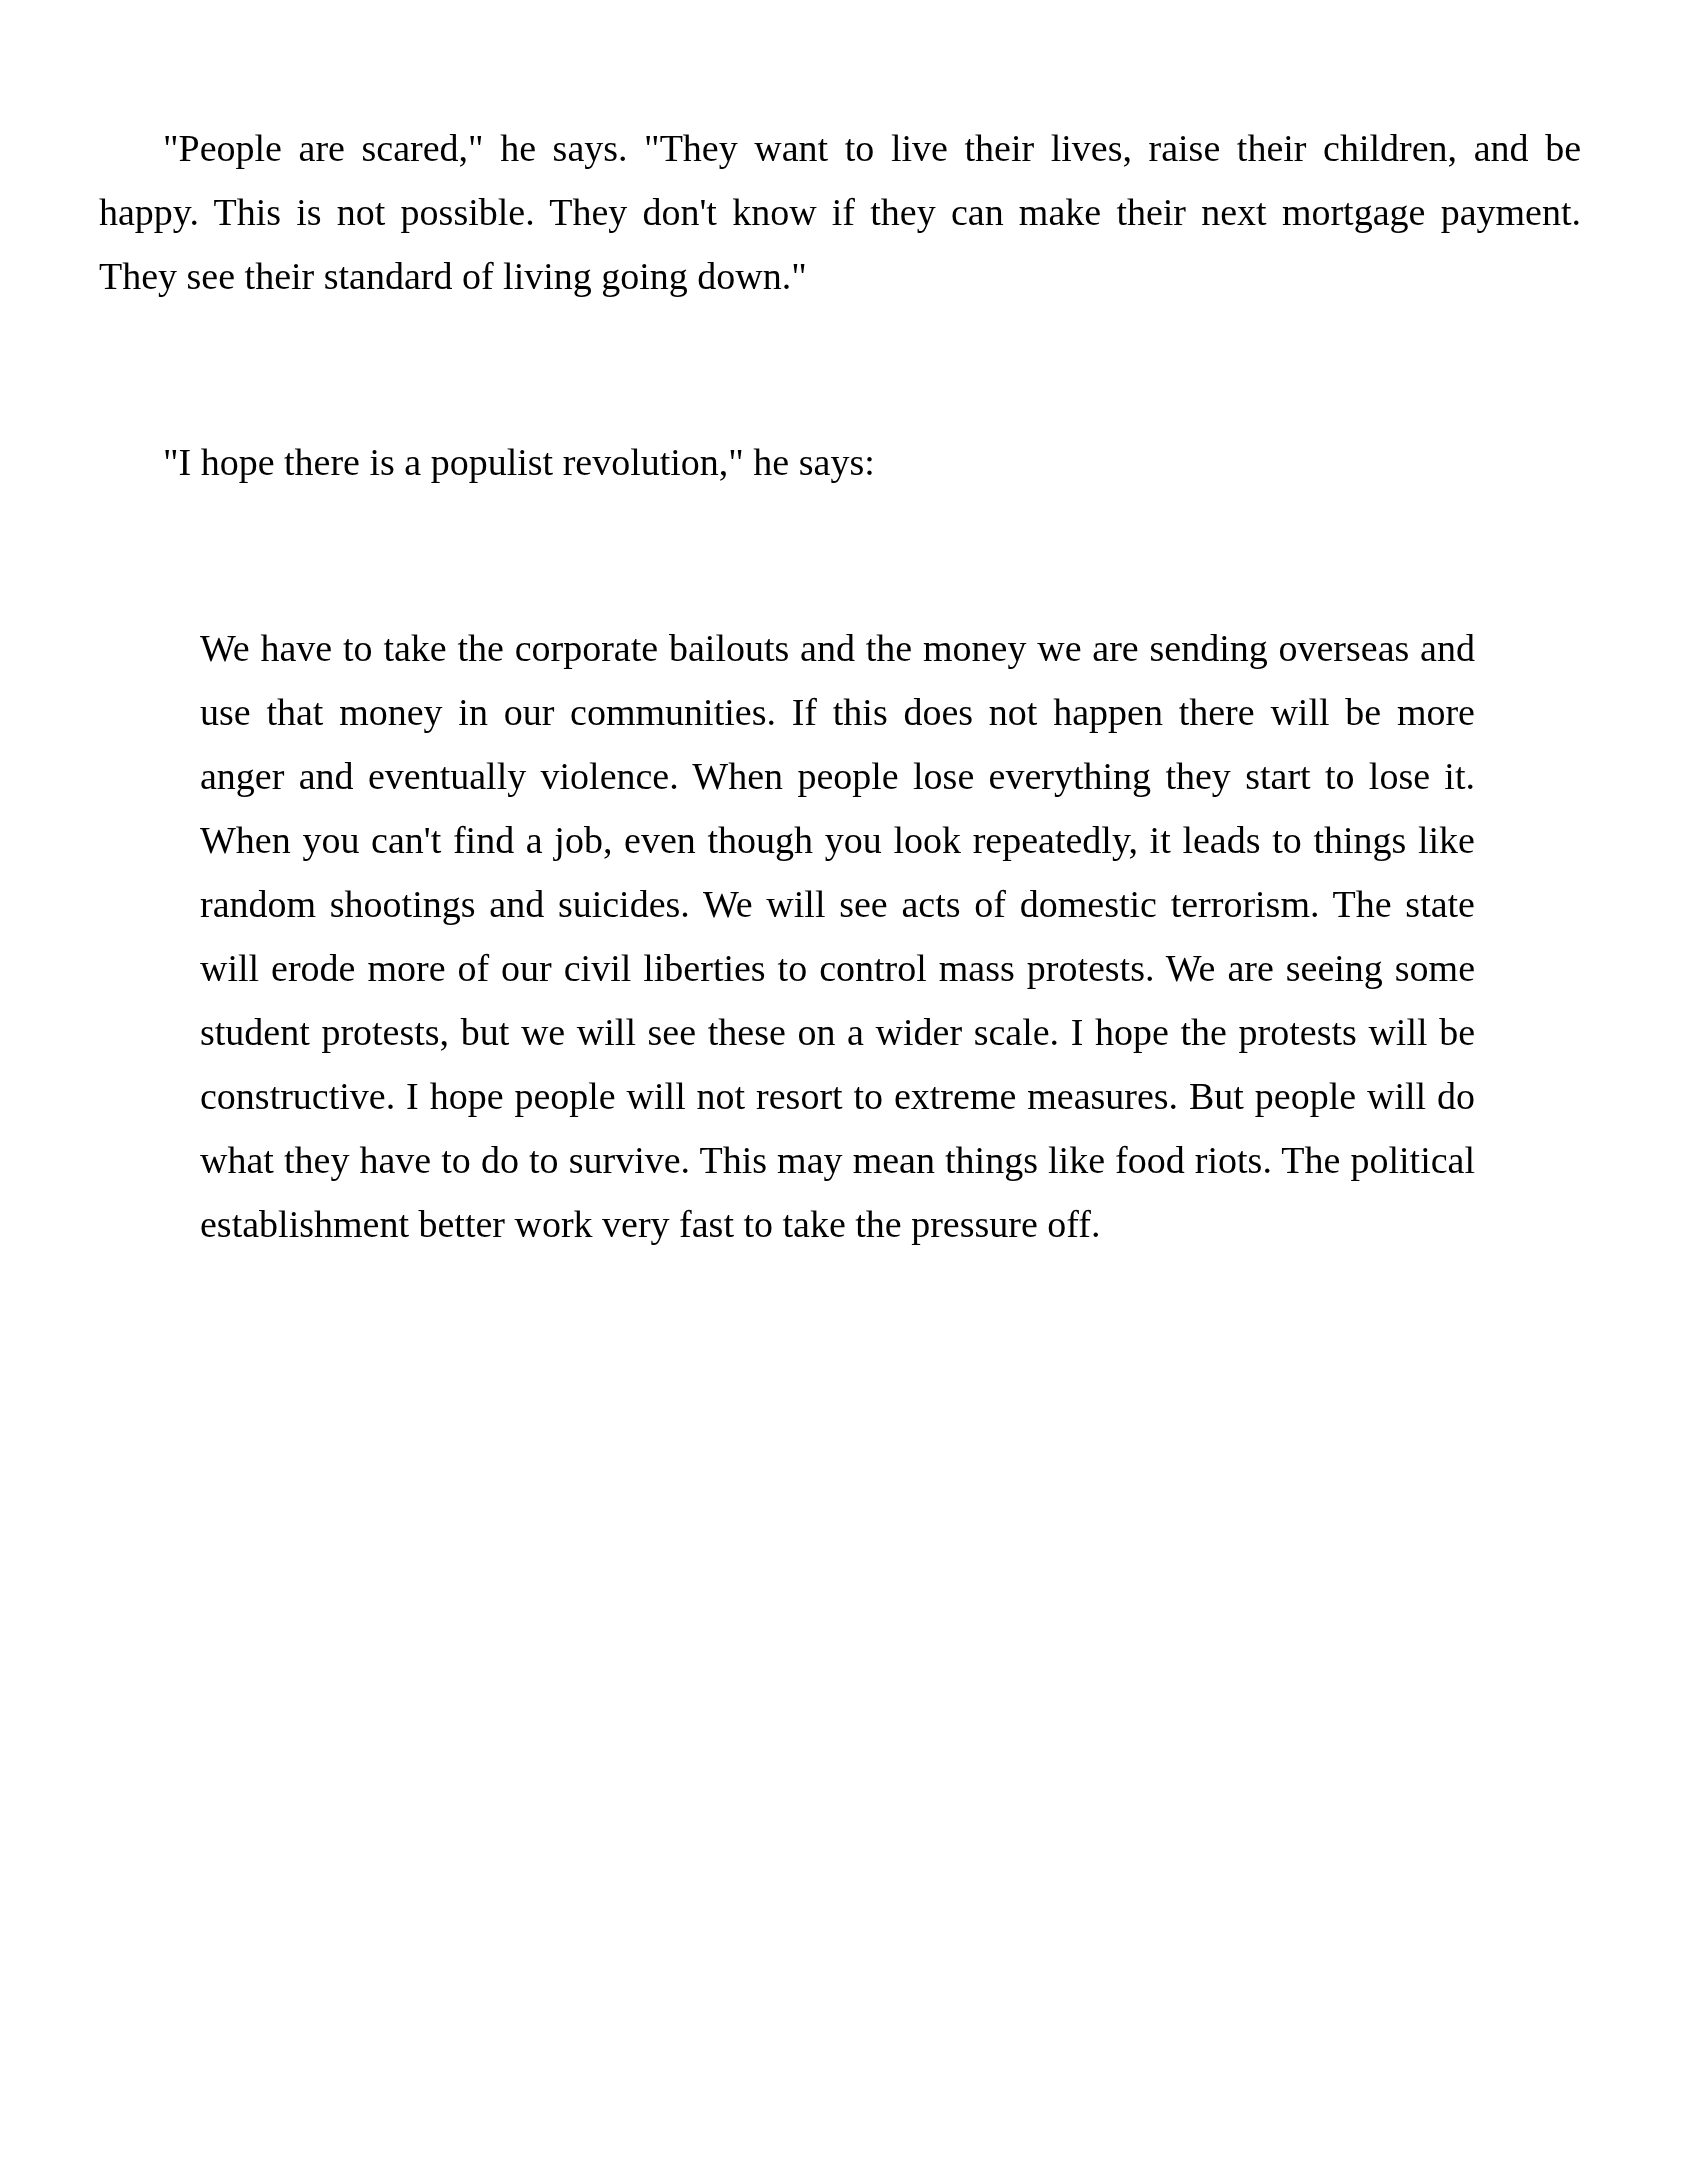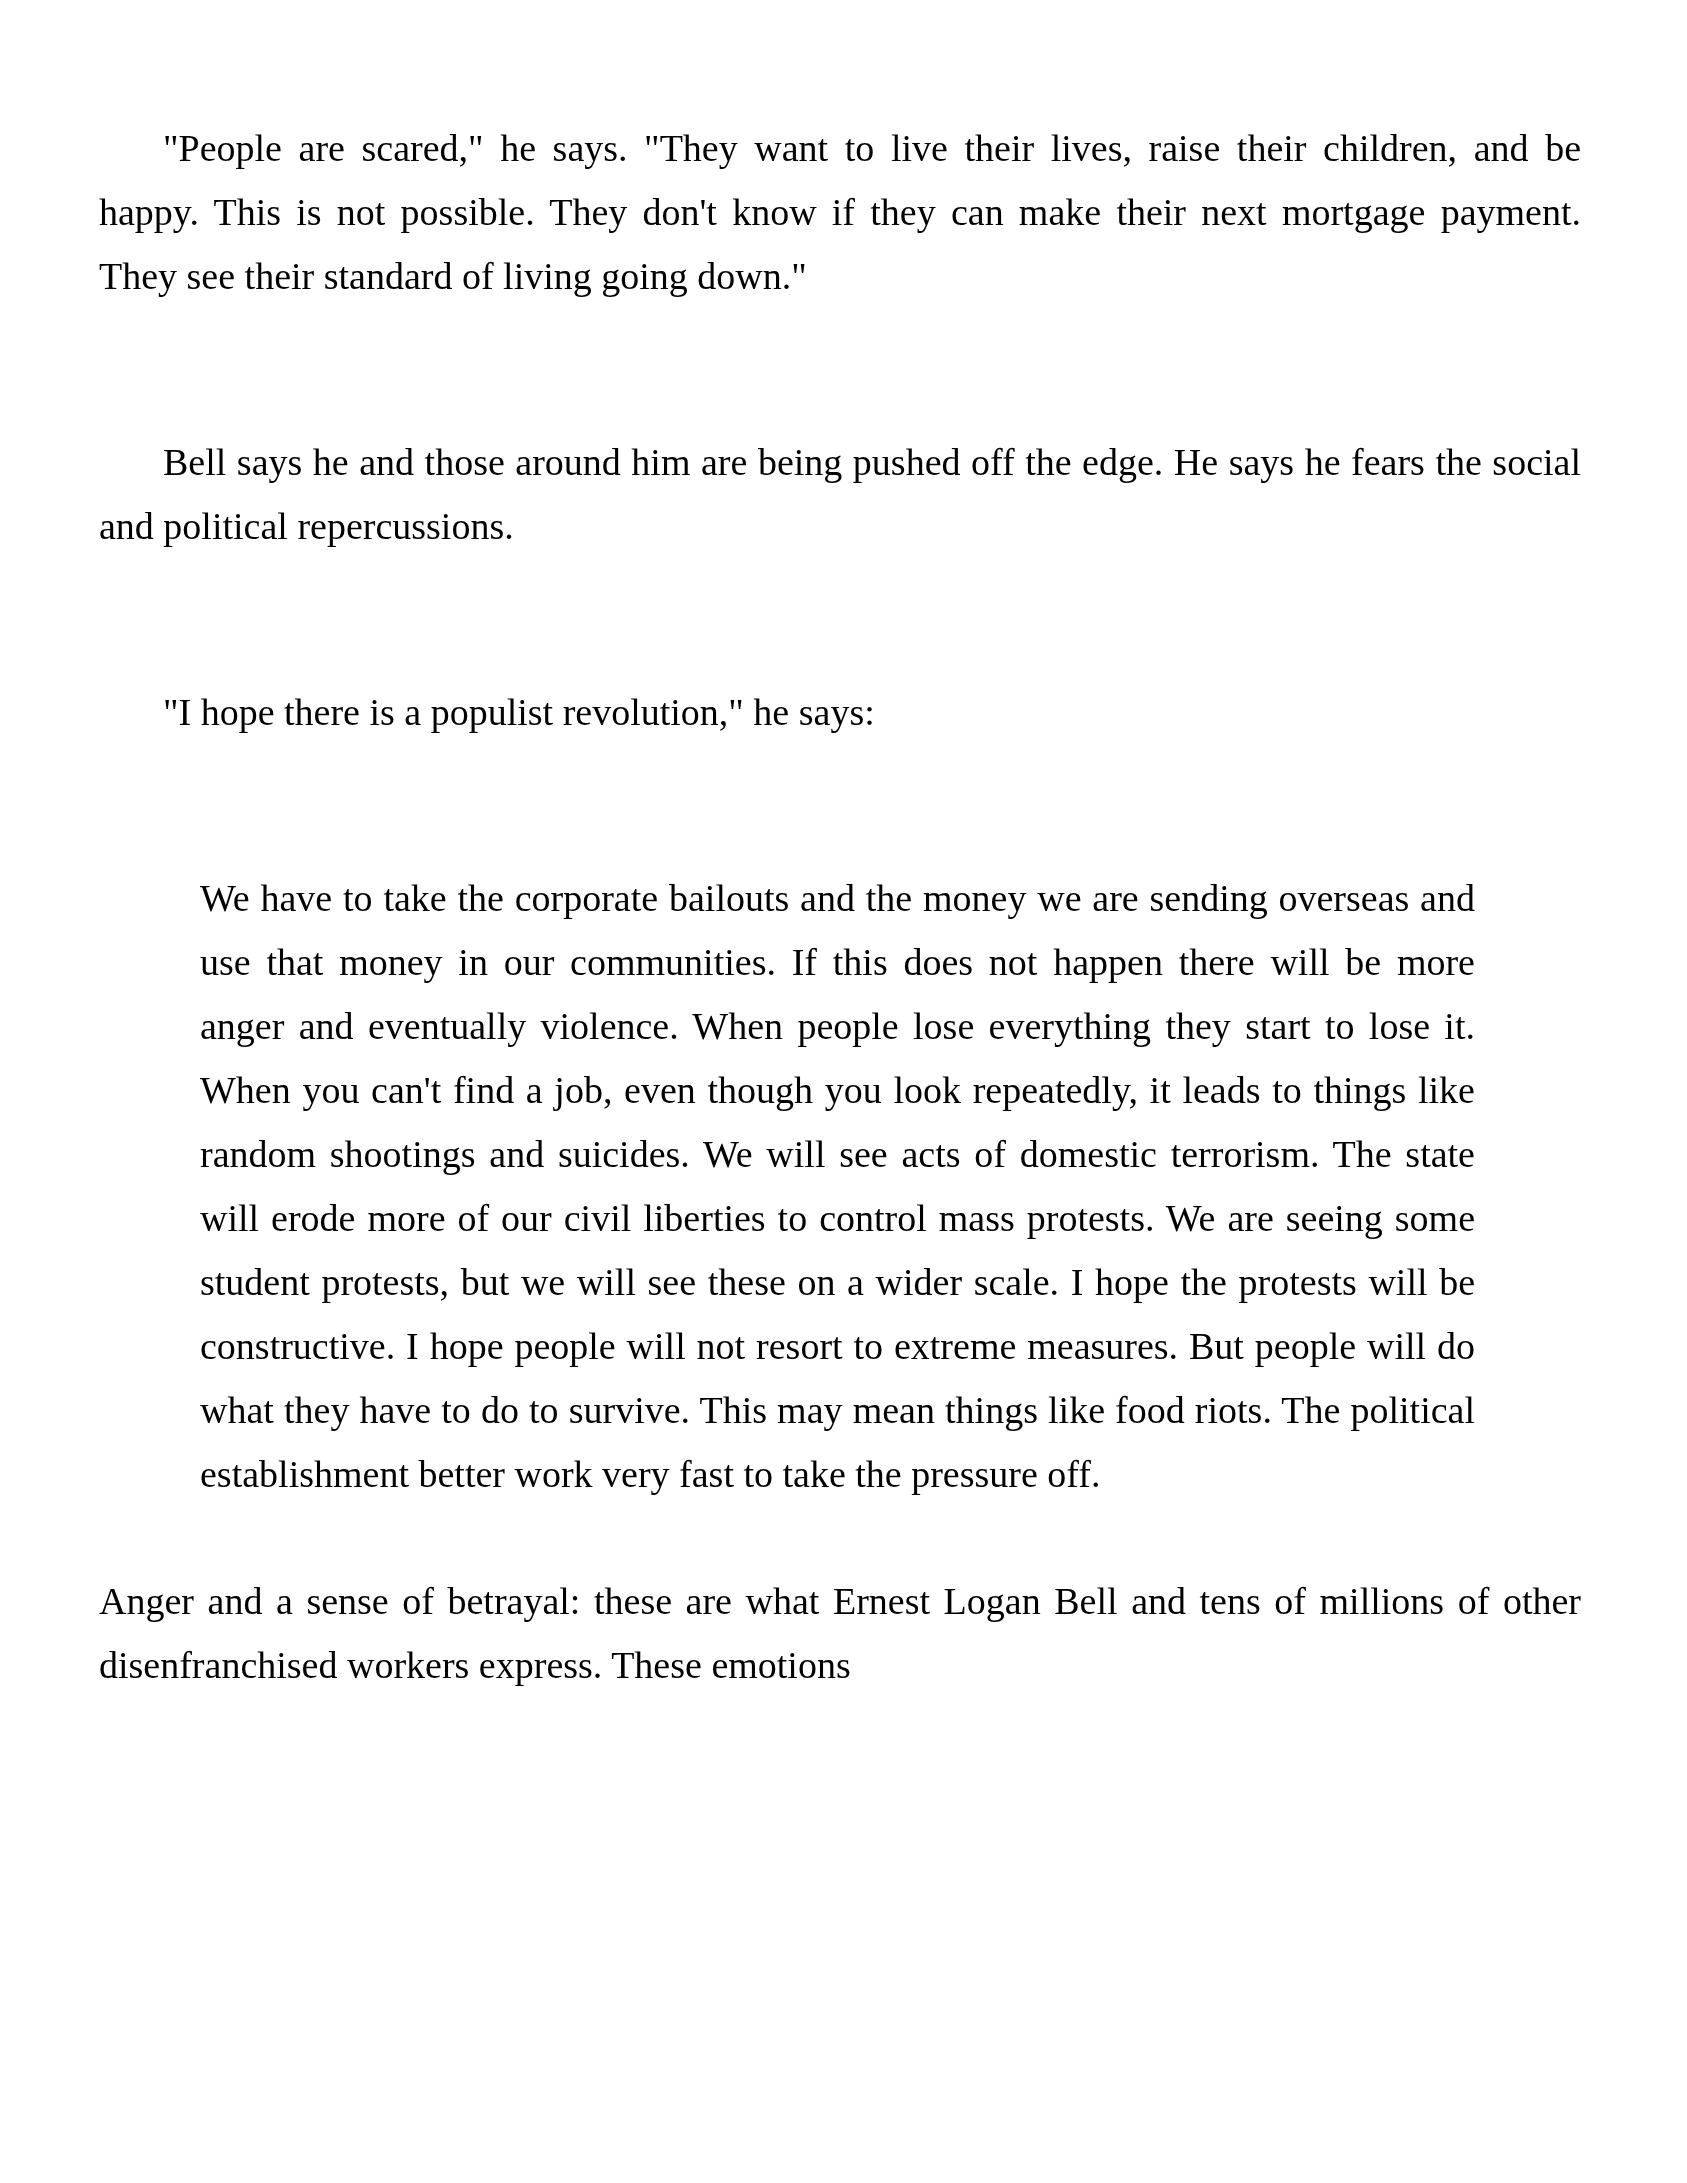--- a/index.html
+++ b/index.html
@@ -33,21 +33,19 @@
     margin: 0 106px 63px 101px;
     text-indent: 0;
   }
 </style>
 </head>
 <body>
 
 <div class="page">
   <p class="para">"People are scared," he says. "They want to live their lives, raise their children, and be happy. This is not possible. They don't know if they can make their next mortgage payment. They see their standard of living going down."</p>
 
-  <p class="para">Bell says he and those around him are being pushed off the edge. He says he fears the social and political repercussions.</p>
 
   <p class="para">"I hope there is a populist revolution," he says:</p>
 
   <p class="quote-block">We have to take the corporate bailouts and the money we are sending overseas and use that money in our communities. If this does not happen there will be more anger and eventually violence. When people lose everything they start to lose it. When you can't find a job, even though you look repeatedly, it leads to things like random shootings and suicides. We will see acts of domestic terrorism. The state will erode more of our civil liberties to control mass protests. We are seeing some student protests, but we will see these on a wider scale. I hope the protests will be constructive. I hope people will not resort to extreme measures. But people will do what they have to do to survive. This may mean things like food riots. The political establishment better work very fast to take the pressure off.</p>
 
-  <p class="para no-indent">Anger and a sense of betrayal: these are what Ernest Logan Bell and tens of millions of other disenfranchised workers express. These emotions</p>
 </div>
 
 
 </body></html>

